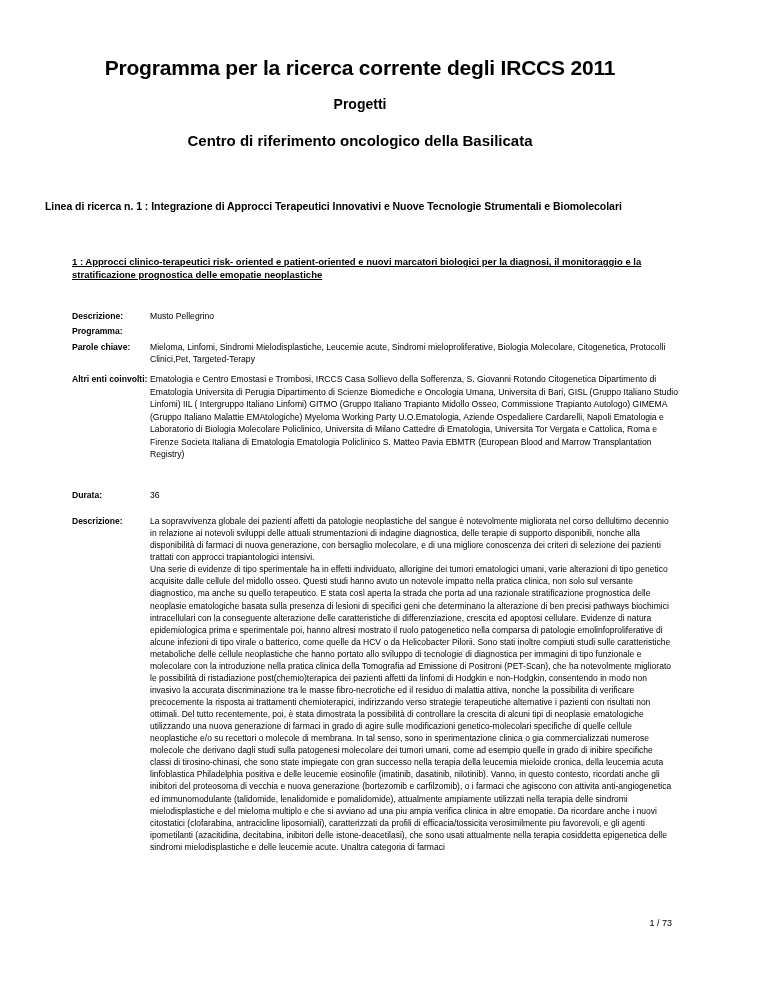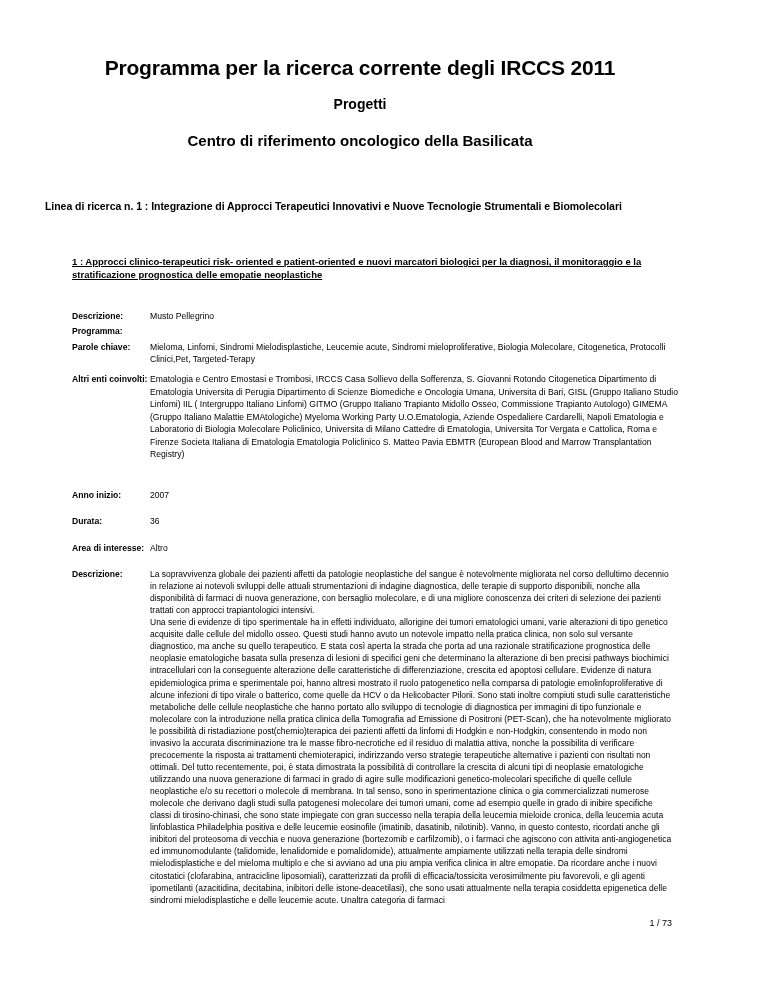--- a/index.html
+++ b/index.html
@@ -151,35 +151,27 @@
       <div class="field-value">Mieloma, Linfomi, Sindromi Mielodisplastiche, Leucemie acute, Sindromi mieloproliferative, Biologia Molecolare, Citogenetica, Protocolli Clinici,Pet, Targeted-Terapy</div>
     </div>
 
     <div class="field-row spaced">
       <div class="field-label">Altri enti coinvolti:</div>
       <div class="field-value">Ematologia e Centro Emostasi e Trombosi, IRCCS Casa Sollievo della Sofferenza, S. Giovanni Rotondo  Citogenetica  Dipartimento di Ematologia Universita di Perugia  Dipartimento di Scienze Biomediche e Oncologia Umana, Universita di Bari,  GISL (Gruppo Italiano Studio Linfomi)  IIL  ( Intergruppo Italiano Linfomi)  GITMO (Gruppo Italiano Trapianto Midollo Osseo, Commissione Trapianto Autologo)  GIMEMA (Gruppo Italiano Malattie EMAtologiche) Myeloma Working Party  U.O.Ematologia, Aziende Ospedaliere Cardarelli, Napoli  Ematologia e Laboratorio di Biologia Molecolare Policlinico, Universita di Milano  Cattedre di Ematologia, Universita Tor Vergata e Cattolica, Roma e Firenze  Societa Italiana di Ematologia  Ematologia Policlinico S. Matteo Pavia  EBMTR (European Blood and Marrow Transplantation Registry)</div>
     </div>
 
     <div class="gap-block"></div>
 
-    <div class="field-row spaced">
-      <div class="field-label">Anno inizio:</div>
-      <div class="field-value">2007</div>
-    </div>
 
     <div class="field-row spaced">
       <div class="field-label">Durata:</div>
       <div class="field-value">36</div>
     </div>
 
 
-    <div class="field-row spaced">
-      <div class="field-label">Area di interesse:</div>
-      <div class="field-value">Altro</div>
-    </div>
 
     <div class="desc-row">
       <div class="desc-label">Descrizione:</div>
       <div class="desc-body">
         <p class="desc-para">La sopravvivenza globale dei pazienti affetti da patologie neoplastiche del sangue è notevolmente migliorata nel corso dellultimo decennio in relazione ai notevoli sviluppi delle attuali strumentazioni di indagine diagnostica, delle terapie di supporto disponibili, nonche alla disponibilità di farmaci di nuova generazione, con bersaglio molecolare, e di una migliore conoscenza dei criteri di selezione dei pazienti trattati con approcci trapiantologici intensivi.</p>
         <p class="desc-para">Una serie di evidenze di tipo sperimentale ha in effetti individuato, allorigine dei tumori ematologici umani, varie alterazioni di tipo genetico acquisite dalle cellule del midollo osseo. Questi studi hanno avuto un notevole impatto nella pratica clinica, non solo sul versante diagnostico, ma anche su quello terapeutico. E stata così aperta la strada che porta ad una razionale stratificazione prognostica delle neoplasie ematologiche basata sulla presenza di lesioni di specifici geni che determinano la alterazione di ben precisi pathways biochimici intracellulari con la conseguente alterazione delle caratteristiche di differenziazione, crescita ed apoptosi cellulare. Evidenze di natura epidemiologica prima e sperimentale poi, hanno altresi mostrato il ruolo patogenetico nella comparsa di patologie emolinfoproliferative di alcune infezioni di tipo virale o batterico, come quelle da HCV o da Helicobacter Pilorii. Sono stati inoltre compiuti studi sulle caratteristiche metaboliche delle cellule neoplastiche che hanno portato allo sviluppo di tecnologie di diagnostica per immagini di tipo funzionale e molecolare con la introduzione nella pratica clinica della Tomografia ad Emissione di Positroni (PET-Scan), che ha notevolmente migliorato le possibilità di ristadiazione post(chemio)terapica dei pazienti affetti da linfomi di Hodgkin e non-Hodgkin, consentendo in modo non invasivo la accurata discriminazione tra le masse fibro-necrotiche ed il residuo di malattia attiva, nonche la possibilita di verificare precocemente la risposta ai trattamenti chemioterapici, indirizzando verso strategie terapeutiche alternative i pazienti con risultati non ottimali. Del tutto recentemente, poi, è stata dimostrata la possibilità di controllare la crescita di alcuni tipi di neoplasie ematologiche utilizzando una nuova generazione di farmaci in grado di agire sulle modificazioni genetico-molecolari specifiche di quelle cellule neoplastiche e/o su recettori o molecole di membrana. In tal senso, sono in sperimentazione clinica o gia commercializzati numerose molecole che derivano dagli studi sulla patogenesi molecolare dei tumori umani, come ad esempio quelle in grado di inibire specifiche classi di tirosino-chinasi, che sono state impiegate con gran successo nella terapia della leucemia mieloide cronica, della leucemia acuta linfoblastica Philadelphia positiva e delle leucemie eosinofile (imatinib, dasatinib, nilotinib). Vanno, in questo contesto, ricordati anche gli inibitori del proteosoma di vecchia e nuova generazione (bortezomib e carfilzomib), o i farmaci che agiscono con attivita anti-angiogenetica ed immunomodulante (talidomide, lenalidomide e pomalidomide), attualmente ampiamente utilizzati nella terapia delle sindromi mielodisplastiche e del mieloma multiplo e che si avviano ad una piu ampia verifica clinica in altre emopatie. Da ricordare anche i nuovi citostatici (clofarabina, antracicline liposomiali), caratterizzati da profili di efficacia/tossicita verosimilmente piu favorevoli, e gli agenti ipometilanti (azacitidina, decitabina, inibitori delle istone-deacetilasi), che sono usati attualmente nella terapia cosiddetta epigenetica delle sindromi mielodisplastiche e delle leucemie acute. Unaltra categoria di farmaci</p>
       </div>
     </div>
 
   </div>

